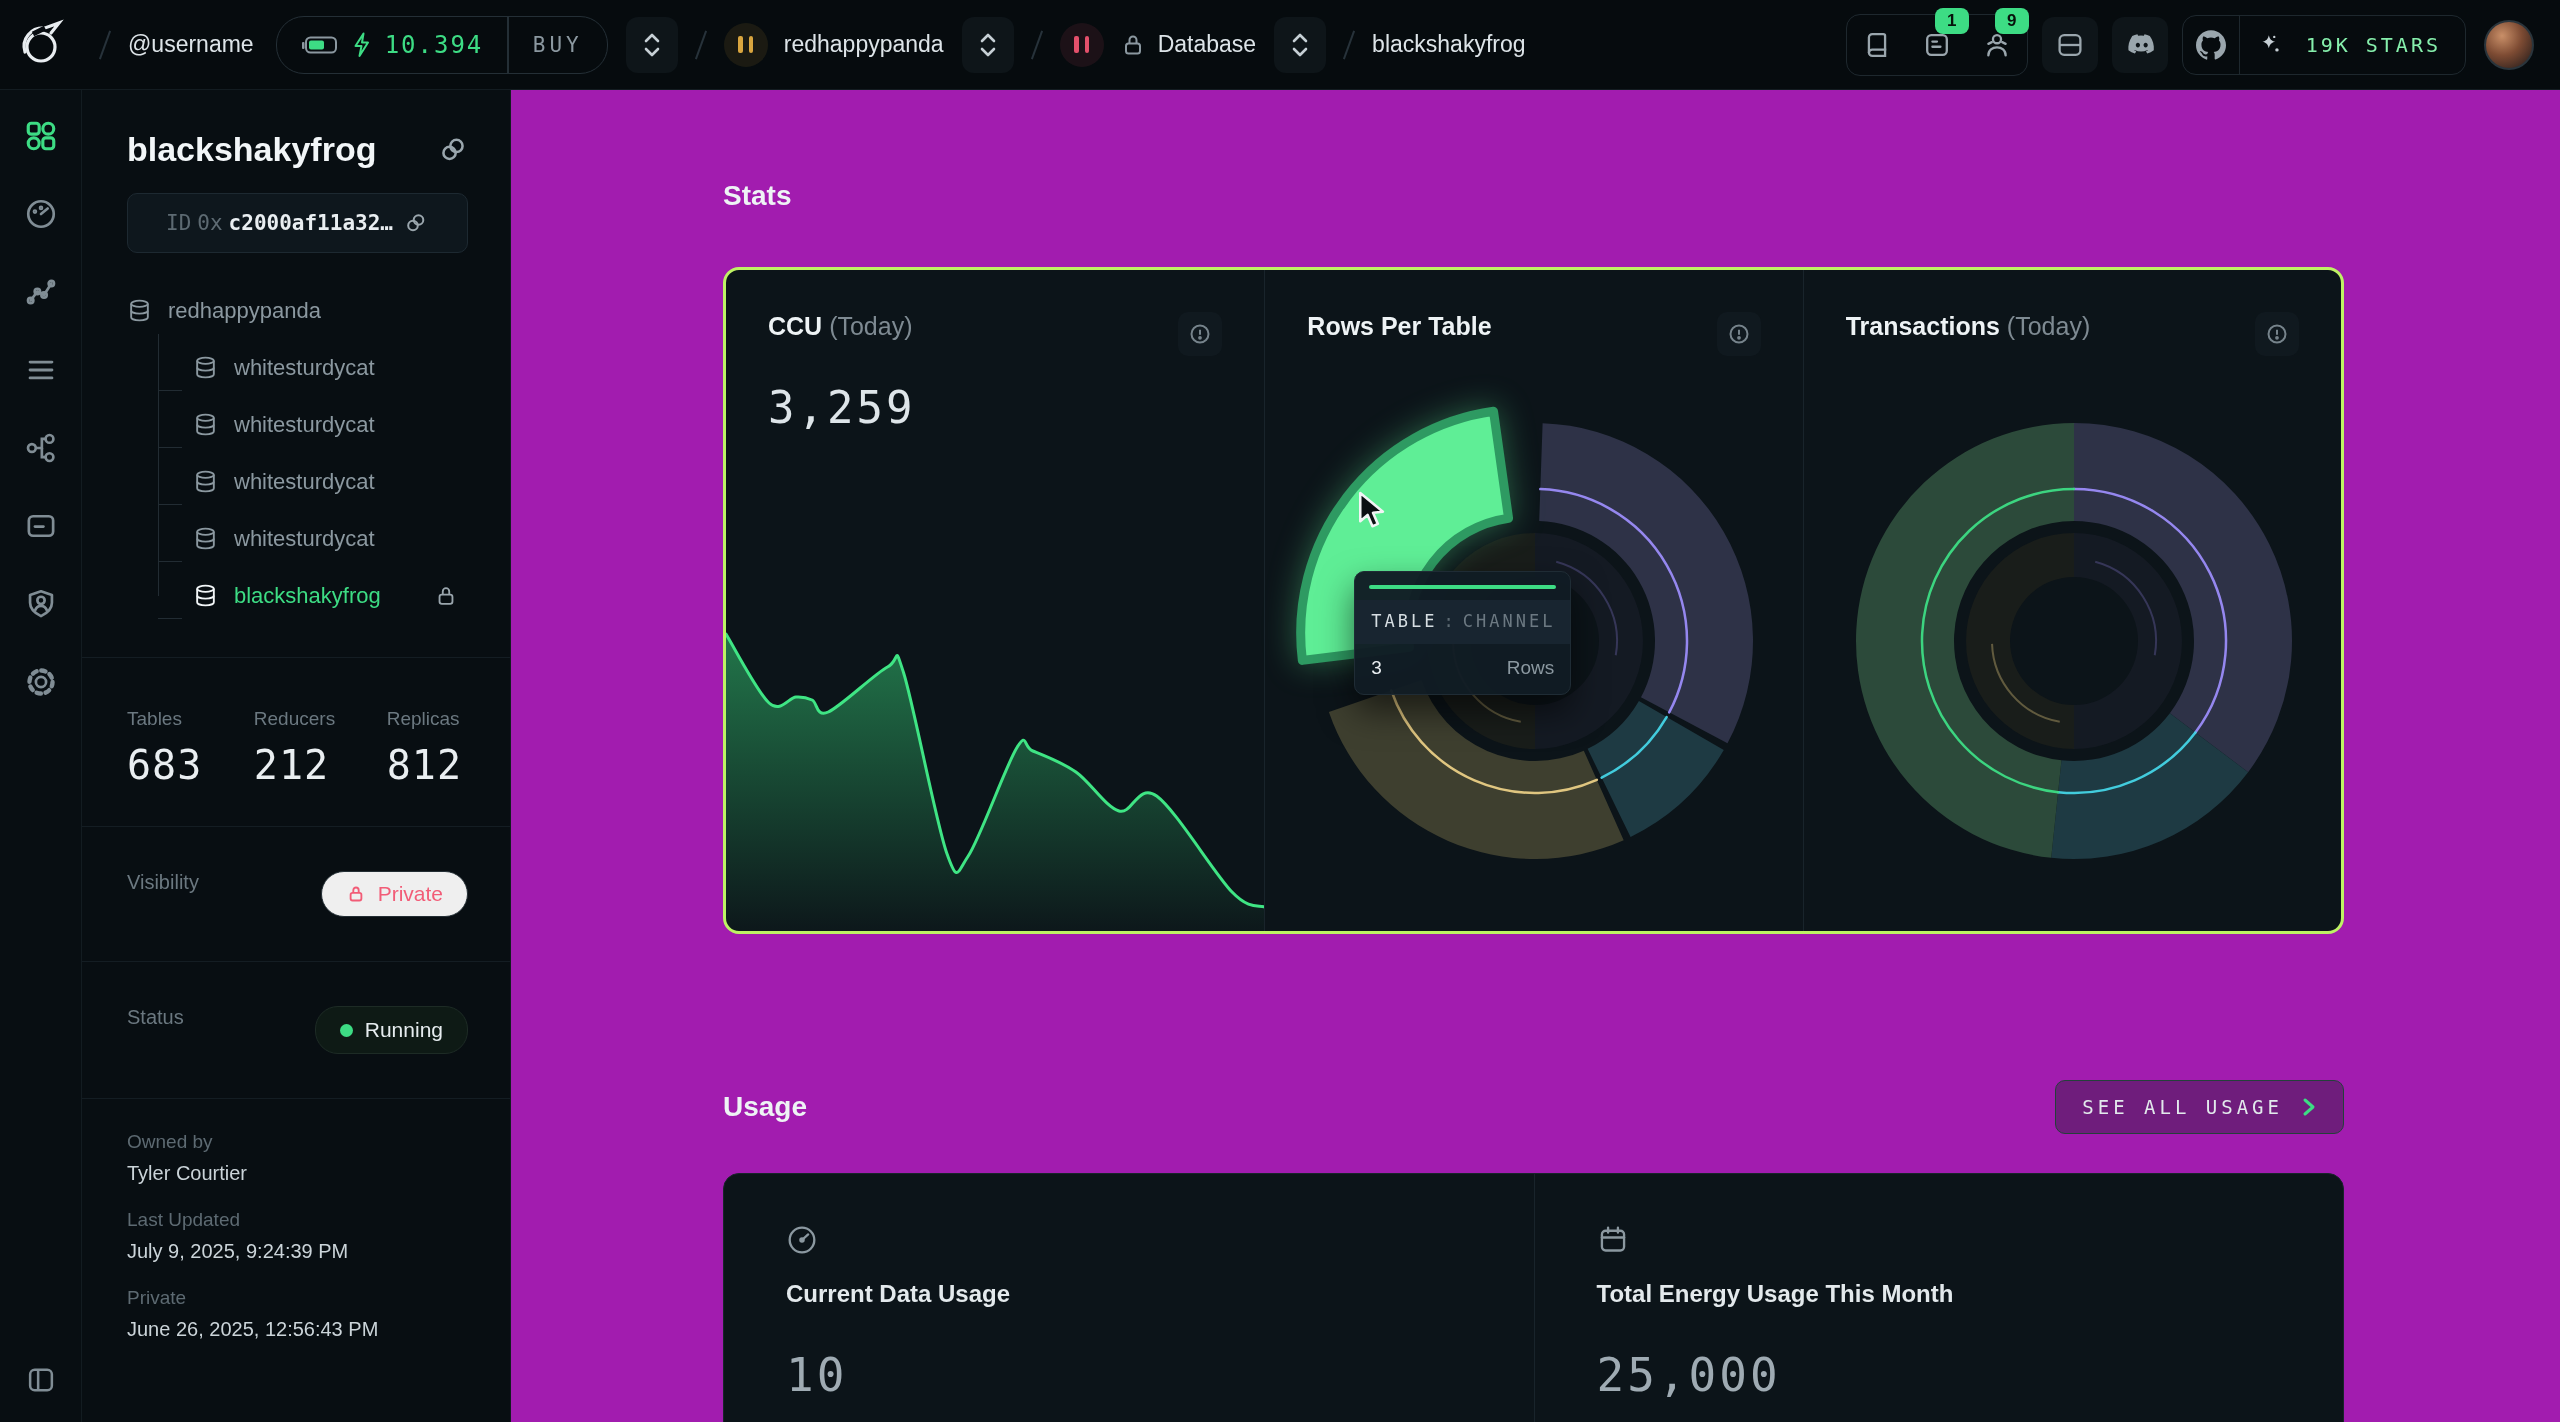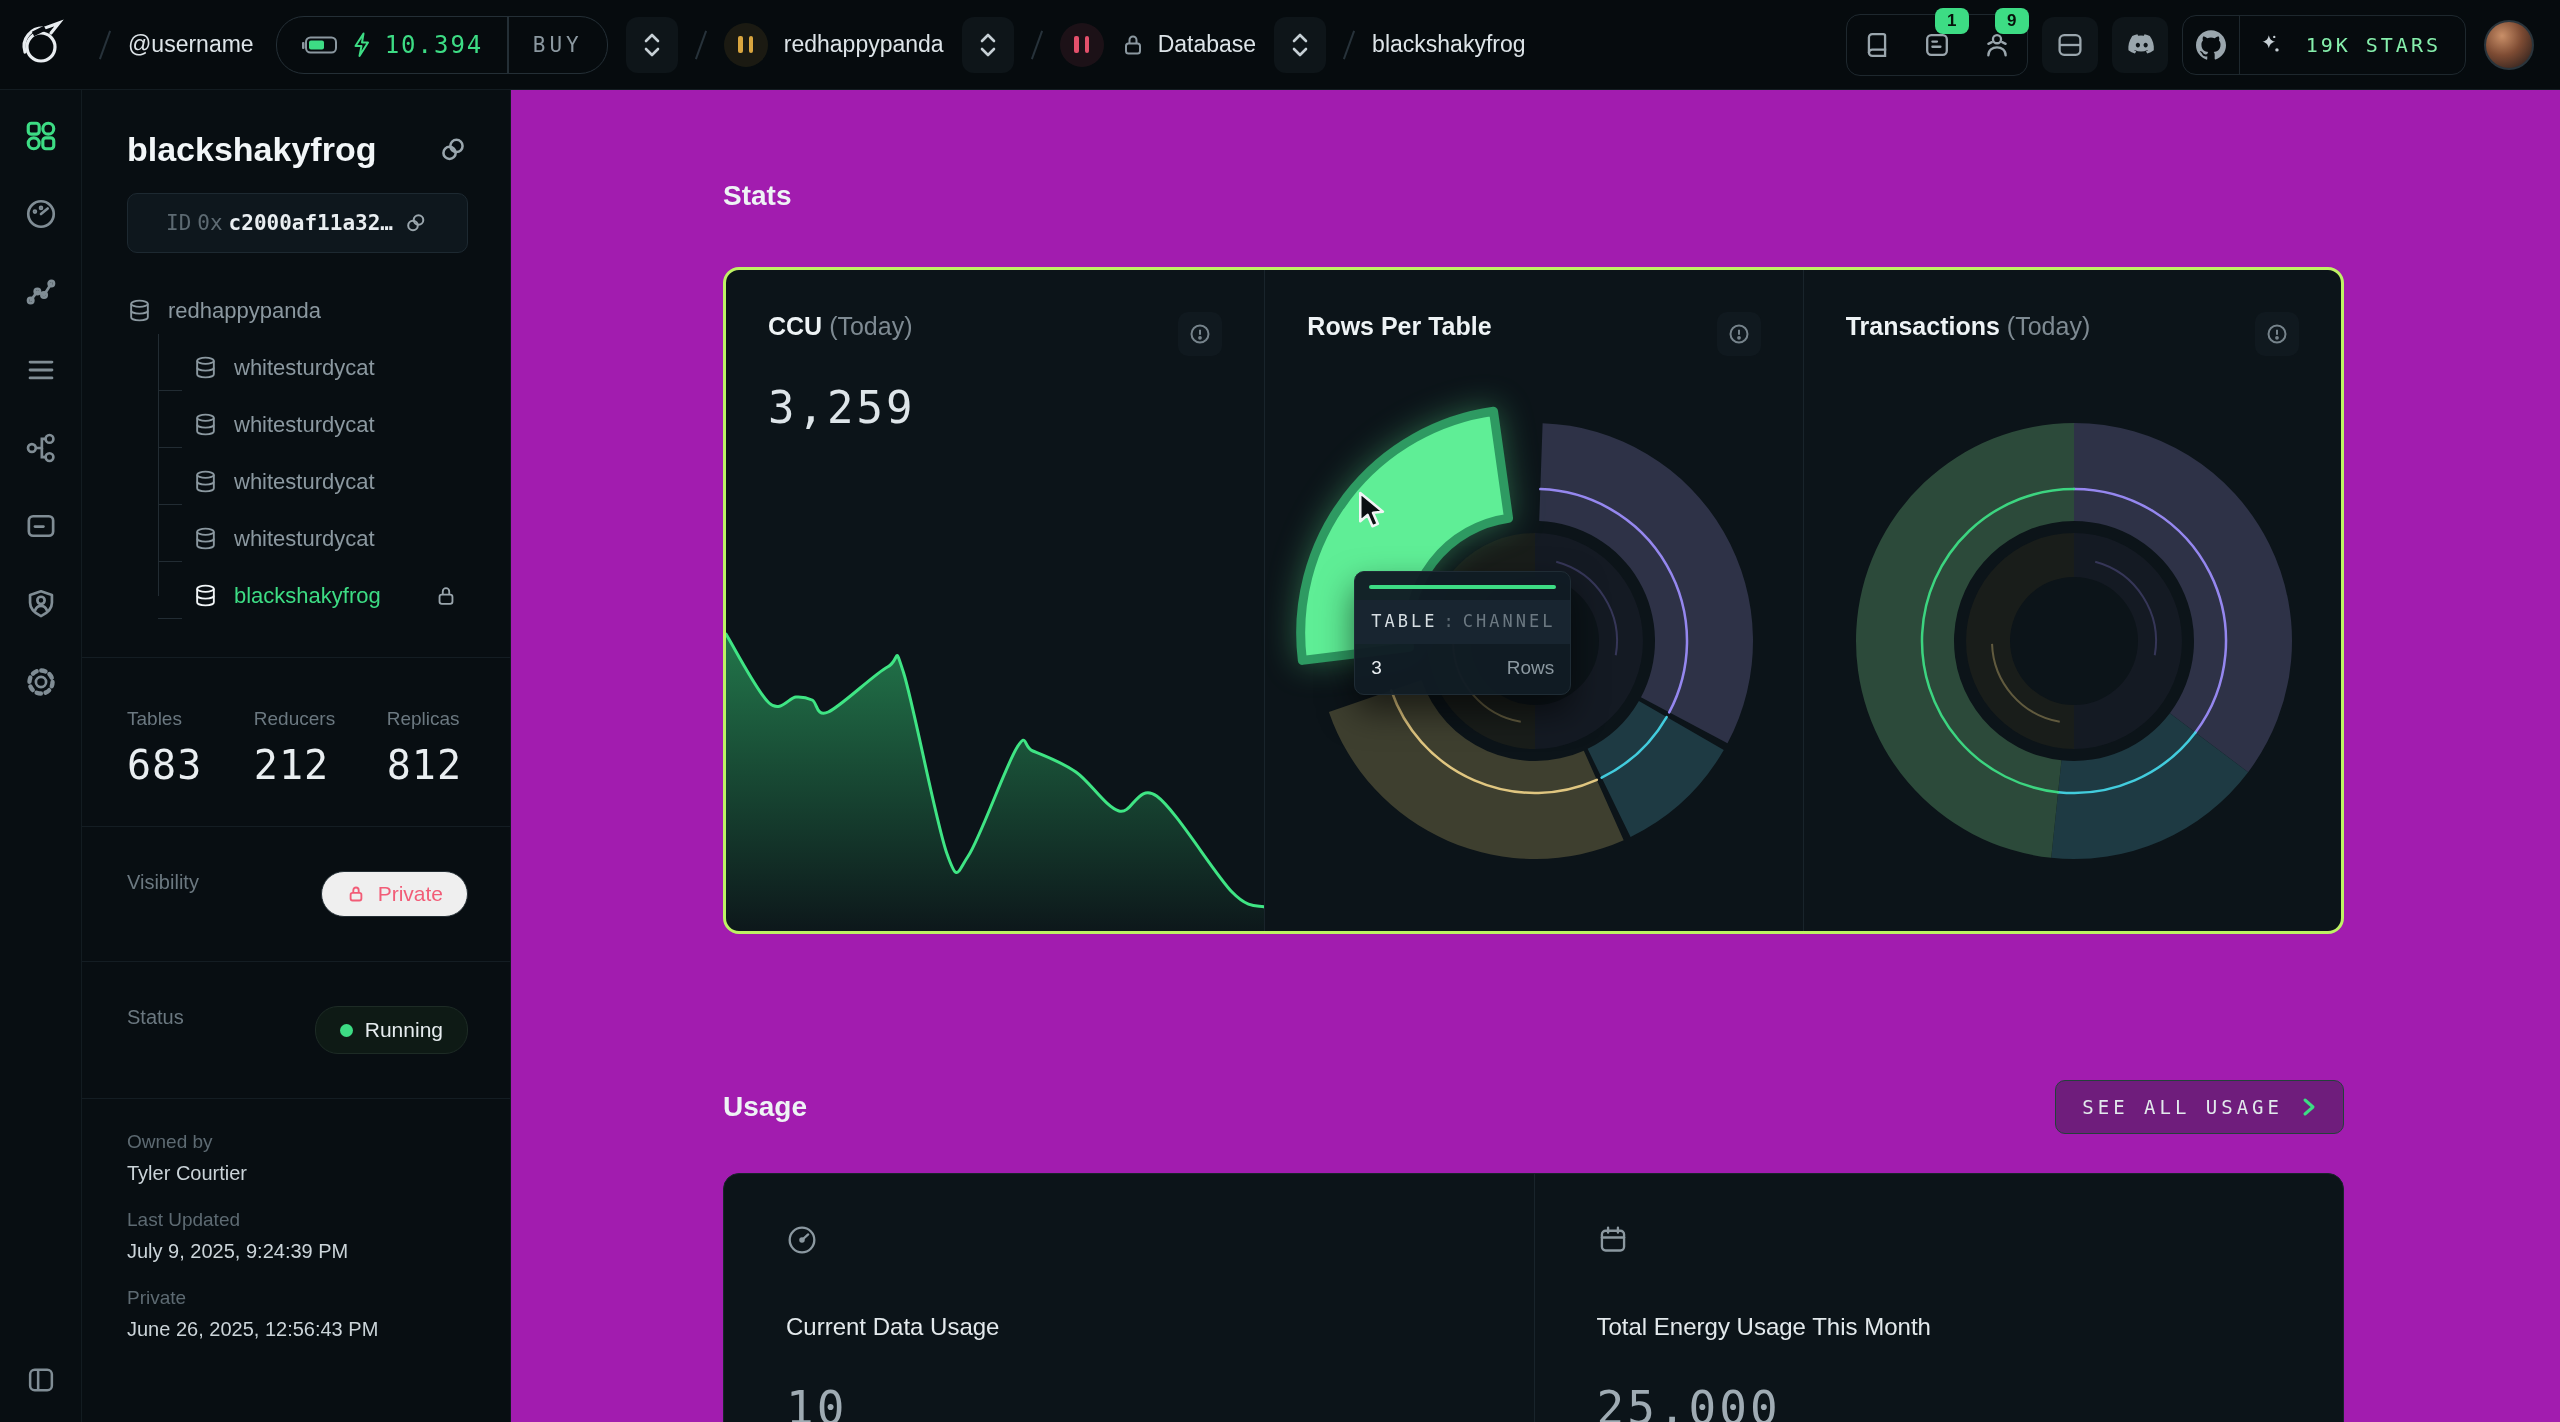--- a/index.html
+++ b/index.html
@@ -103,21 +103,21 @@
   .tt-body .c{color:#e9eef1}.tt-body .u{color:#8b98a0}
 
   
   .usage-row{margin-top:146px;height:54px;display:flex;align-items:center;justify-content:space-between}
   .see-all{display:flex;align-items:center;gap:18px;height:54px;padding:0 26px;border:1px solid #24413a;border-radius:10px;
            background:rgba(18,32,28,.35);color:#e2e9ec;font-size:19px;letter-spacing:4px;cursor:pointer}
   .usage-cards{margin-top:39px;height:400px;border:1px solid #19242b;border-radius:16px;background:#0c1419;
                display:grid;grid-template-columns:1fr 1fr;overflow:hidden}
   .u-card{padding:50px 62px;box-sizing:border-box}
   .u-card + .u-card{border-left:1px solid #19242b}
-  .u-title{margin-top:57px;font-size:24px;font-weight:normal;color:#e3e9ec}
+  .u-title{margin-top:24px;font-size:24px;font-weight:bold;color:#e3e9ec}
   .u-val{margin-top:40px;font-size:46px;letter-spacing:3px;color:#9fabb3}
 
   .cursor{position:absolute;left:1356px;top:490px;z-index:10;pointer-events:none}
 </style>
 </head>
 <body>
 
 <header class="topbar">
   <div class="logo-box">
     <svg width="52" height="52" viewBox="0 0 52 52" fill="none">

